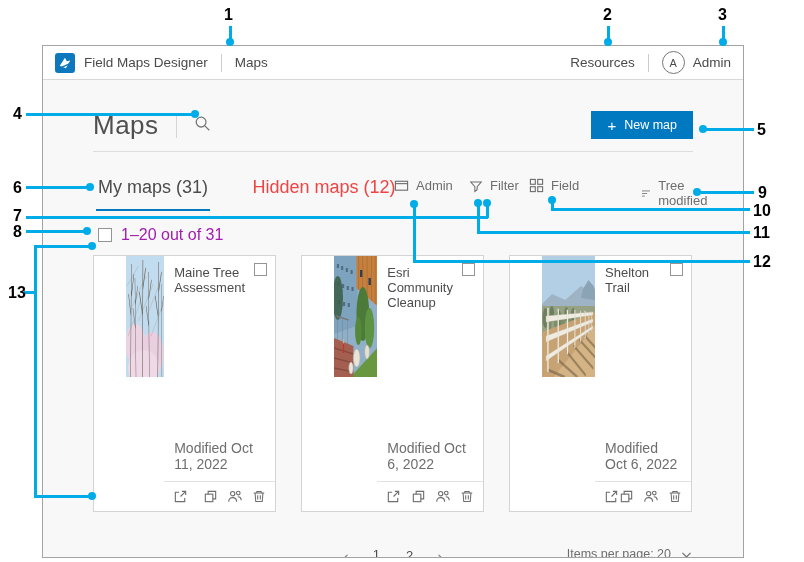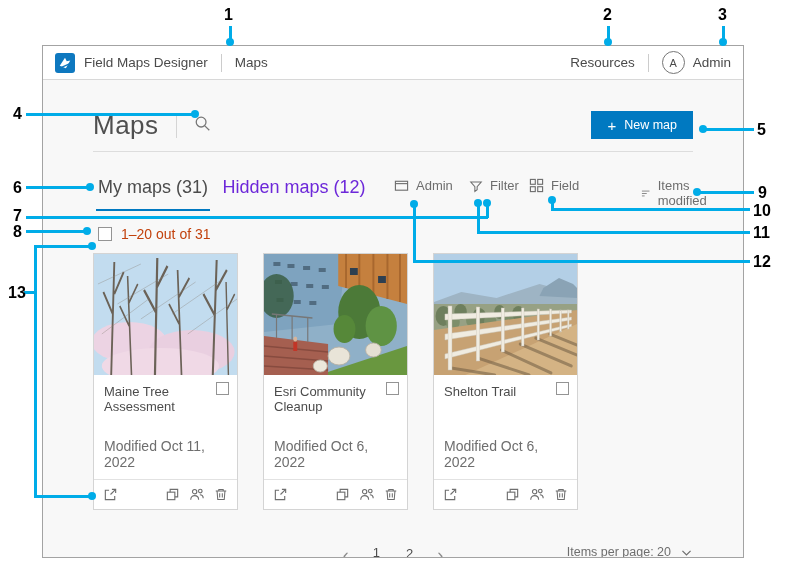--- a/index.html
+++ b/index.html
@@ -36,31 +36,31 @@
   .btn-new {
     margin-left:auto; background:#0079c1; color:#fff; border:none; height:28px;
     padding:0 16px; font-size:12.5px; font-family:inherit; display:flex; align-items:center;
     gap:8px; cursor:pointer;
   }
   .content-hr { border:none; border-top:1px solid #ddd; margin-top:9px; }
   
   .tabs-row { position:relative; margin-top:25px; height:32px; }
   .tab { display:inline-block; font-size:18px; padding:0 2px 11px 2px; margin-left:3px; cursor:pointer; }
   .tab.active { color:#4c4c4c; border-bottom:2px solid #0079c1; }
-  .tab.inactive { color:#6d28d9; margin-left:6px; }
+  .tab.inactive { color:#ef4444; margin-left:36px; }
   .tool { position:absolute; top:1px; display:flex; align-items:center; gap:7px;
           font-size:13px; color:#6e6e6e; cursor:pointer; }
   .tool svg { display:block; }
   
   .count-row { margin-top:17px; display:flex; align-items:center; gap:9px; padding-left:5px; }
   .checkbox { width:14px; height:14px; border:1px solid #949494; background:#fff; display:inline-block; }
-  .count-label { font-size:14px; color:#c2410c; }
+  .count-label { font-size:16px; color:#a21caf; }
   
   .cards-row { margin-top:11px; display:flex; gap:25px; }
-  .card { width:145px; height:257px; background:#fff; border:1px solid #d4d4d4; display:flex; flex-direction:column; }
+  .card { width:183px; height:257px; background:#fff; border:1px solid #d4d4d4; display:flex; flex-direction:row;padding-left:32px; }
   .thumb { width:100%; height:121px; display:block; cursor:pointer; }
   .card-body { position:relative; flex:1; padding:9px 10px 0 10px; display:flex; flex-direction:column; }
   .card-title { font-size:13px; color:#4c4c4c; cursor:pointer; padding-right:20px; }
   .card-check { position:absolute; top:7px; right:8px; width:13px; height:13px; }
   .card-mod { margin-top:auto; font-size:14px; color:#6e6e6e; padding-bottom:9px; }
   .card-actions { border-top:1px solid #e2e2e2; height:30px; display:flex; align-items:center;
                   padding:0 9px; margin:0 -10px; }
   .act { display:flex; align-items:center; cursor:pointer; }
   .act-right { margin-left:auto; display:flex; gap:9px; }
   
@@ -144,21 +144,21 @@
               <rect x="9.3" y="9.3" width="5.2" height="5.2"></rect>
           </svg>
           <span>Field</span>
         </span>
         <span class="tool" style="left:548px;">
           <svg width="15" height="15" viewBox="0 0 16 16" fill="none" stroke="#6e6e6e" stroke-width="1.3">
             <line x1="1.5" y1="4" x2="14" y2="4"></line>
               <line x1="1.5" y1="8" x2="9.5" y2="8"></line>
               <line x1="1.5" y1="12" x2="6" y2="12"></line>
           </svg>
-          <span>Items modified</span>
+          <span>Tree modified</span>
         </span>
       </div>
 
       <div class="count-row">
         <span class="checkbox"></span>
         <span class="count-label">1–20 out of 31</span>
       </div>
 
       <div class="cards-row">
 

